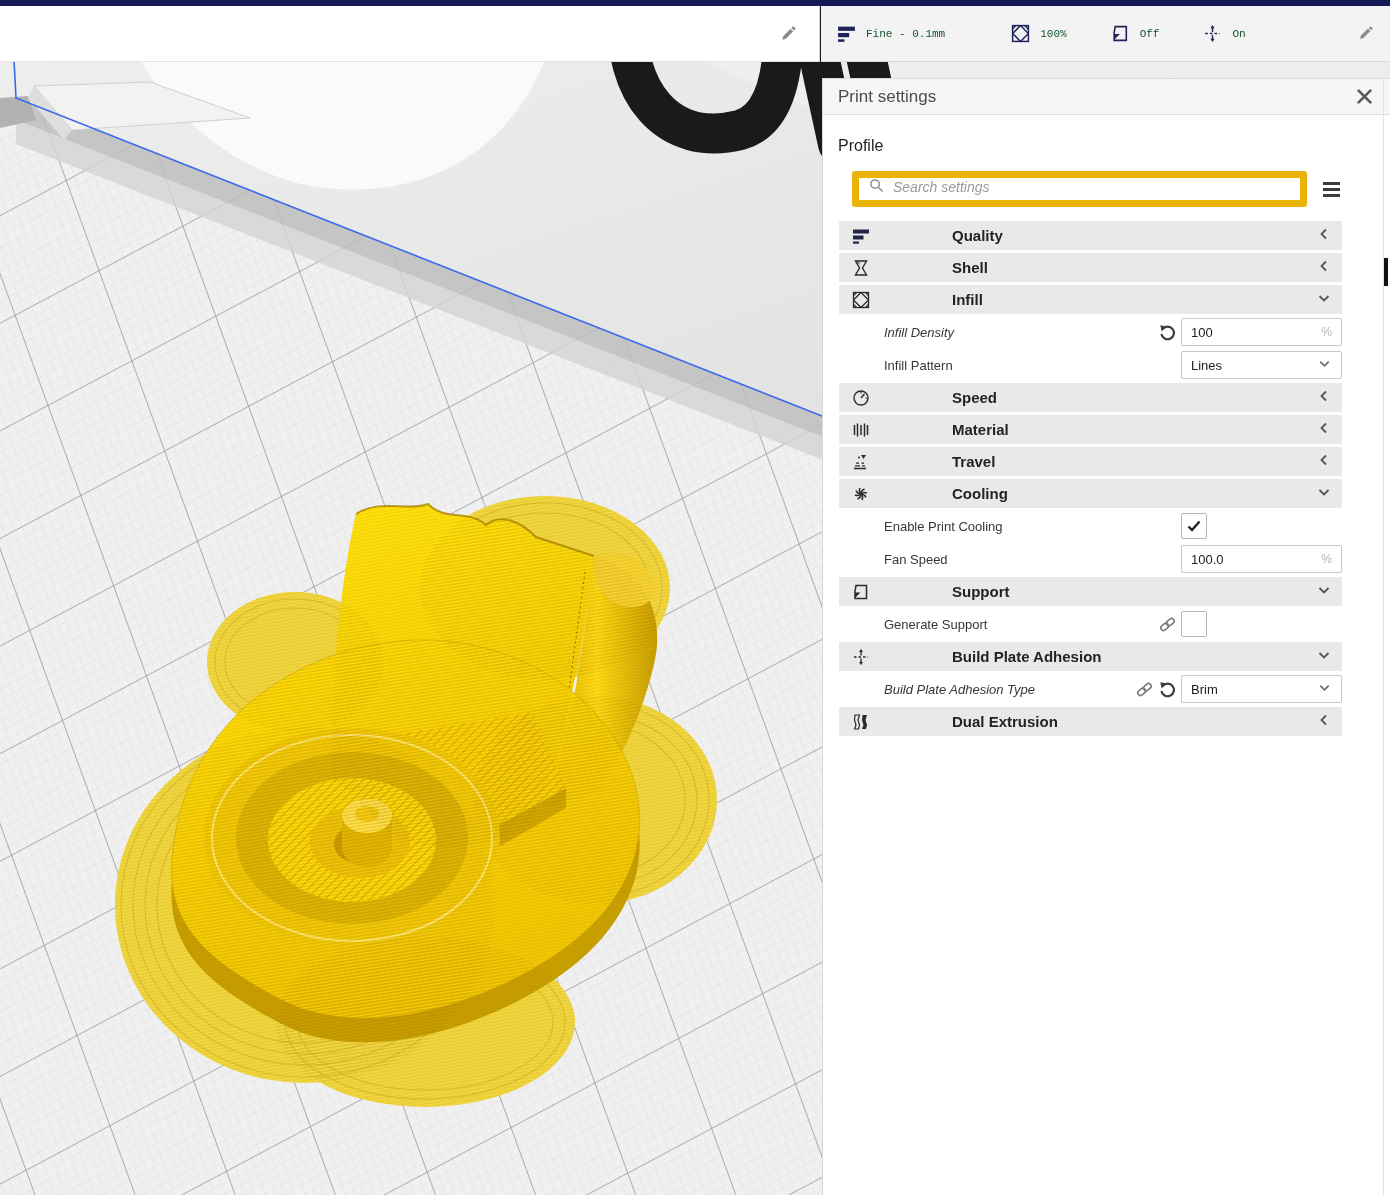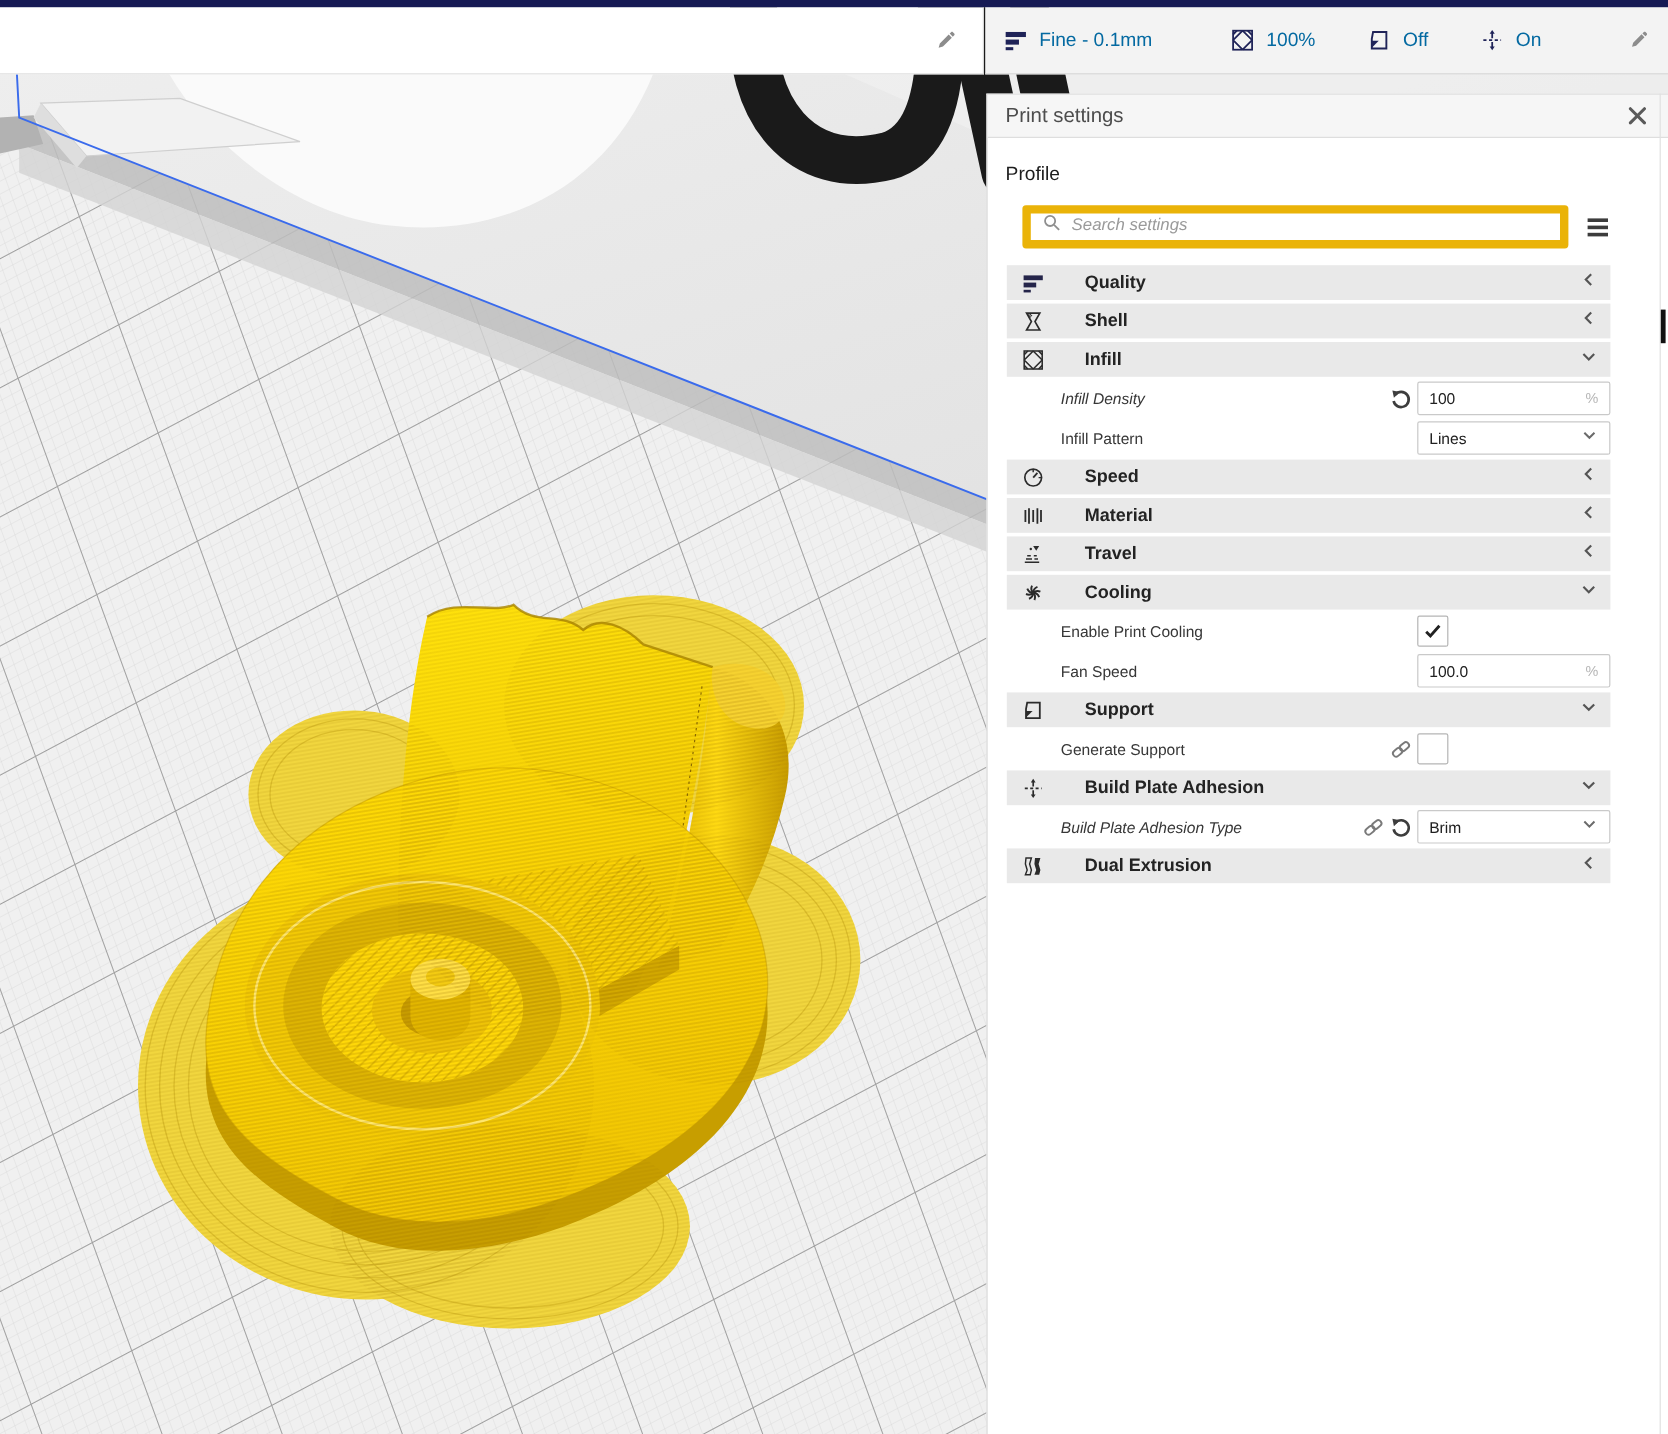--- a/index.html
+++ b/index.html
@@ -14,36 +14,36 @@
     position:absolute;left:0;top:6px;width:820px;height:56px;background:#ffffff;
     border-bottom:1px solid #e2e2e2;border-right:1px solid #d6d6d6;z-index:50;
     display:flex;align-items:center;justify-content:flex-end;padding-right:22px;box-sizing:border-box;
   }
   .summary-bar{
     position:absolute;left:821px;top:6px;width:569px;height:56px;background:#f3f3f3;
     border-bottom:1px solid #d8d8d8;z-index:50;display:flex;align-items:center;
     padding:0 16px;box-sizing:border-box;cursor:pointer;
   }
   .sgroup{display:flex;align-items:center;gap:10px;}
-  .sgroup .stext{font-size:16px;color:#0369a1;white-space:nowrap;}
+  .sgroup .stext{font-size:11px;color:#14532d;white-space:nowrap;font-family:Liberation Mono, monospace;}
   .gap-profile{margin-right:66px;}
   .gap-mid{margin-right:44px;}
   .pencil{margin-left:auto;}
   
   .panel{
     position:absolute;left:822px;top:78px;width:568px;height:1117px;background:#ffffff;
     border-left:1px solid #d6d6d6;border-top:1px solid #dadada;z-index:40;box-sizing:border-box;
   }
   .panel-header{
     height:35px;background:#f6f6f6;border-bottom:1px solid #dedede;
     display:flex;align-items:center;justify-content:space-between;padding:0 18px 0 15px;
   }
   .panel-title{font-size:17px;color:#4d4d4d;}
   .close-btn{cursor:pointer;display:flex;align-items:center;}
-  .profile-row{display:flex;align-items:flex-start;padding:22px 17px 0 15px;flex-direction:column;}
+  .profile-row{display:flex;align-items:flex-end;padding:22px 17px 0 15px;}
   .profile-label{font-size:16px;color:#1d1d1d;width:117px;flex:none;}
   .profile-drop{
     flex:1;height:33px;border:1px solid #cdcdcd;border-radius:4px;background:#fff;
     display:flex;align-items:center;padding:0 10px 0 12px;cursor:pointer;box-sizing:border-box;
   }
   .profile-name{font-size:14px;color:#2a2a2a;}
   .profile-suffix{font-size:14px;color:#c2c2c2;margin-left:5px;}
   .profile-star{margin-left:auto;font-size:17px;color:#2e2e2e;line-height:1;}
   .profile-drop .chev{margin-left:14px;}
   .search-row{display:flex;align-items:center;padding:16px 50px 0 29px;}
@@ -54,21 +54,21 @@
   .search-box input{
     border:none;outline:none;flex:1;font-size:14px;font-style:italic;color:#444;
     font-family:"Liberation Sans",sans-serif;background:transparent;margin-left:7px;
   }
   .search-box input::placeholder{color:#9a9a9a;}
   .hamburger{margin-left:16px;cursor:pointer;display:flex;flex-direction:column;gap:3px;}
   .hamburger div{width:17px;height:3px;background:#3c3c3c;}
   .cat-list{padding:14px 48px 0 16px;}
   .cat-bar{
     height:29px;background:#e9e9e9;margin-bottom:3px;display:flex;align-items:center;
-    padding:0 10px 0 12px;cursor:pointer;
+    padding:0 10px 0 12px;cursor:pointer;gap:48px;
   }
   .cat-bar .cicon{width:20px;display:flex;justify-content:center;flex:none;}
   .cat-bar .clabel{font-size:15px;font-weight:bold;color:#232323;margin-left:33px;}
   .cat-bar .chev{margin-left:auto;}
   .setting-row{
     height:30px;margin-bottom:3px;display:flex;align-items:center;
     padding:0 0 0 23px;background:#fff;
   }
   .setting-label{font-size:13px;color:#373737;margin-left:22px;}
   .setting-label.italic{font-style:italic;}

